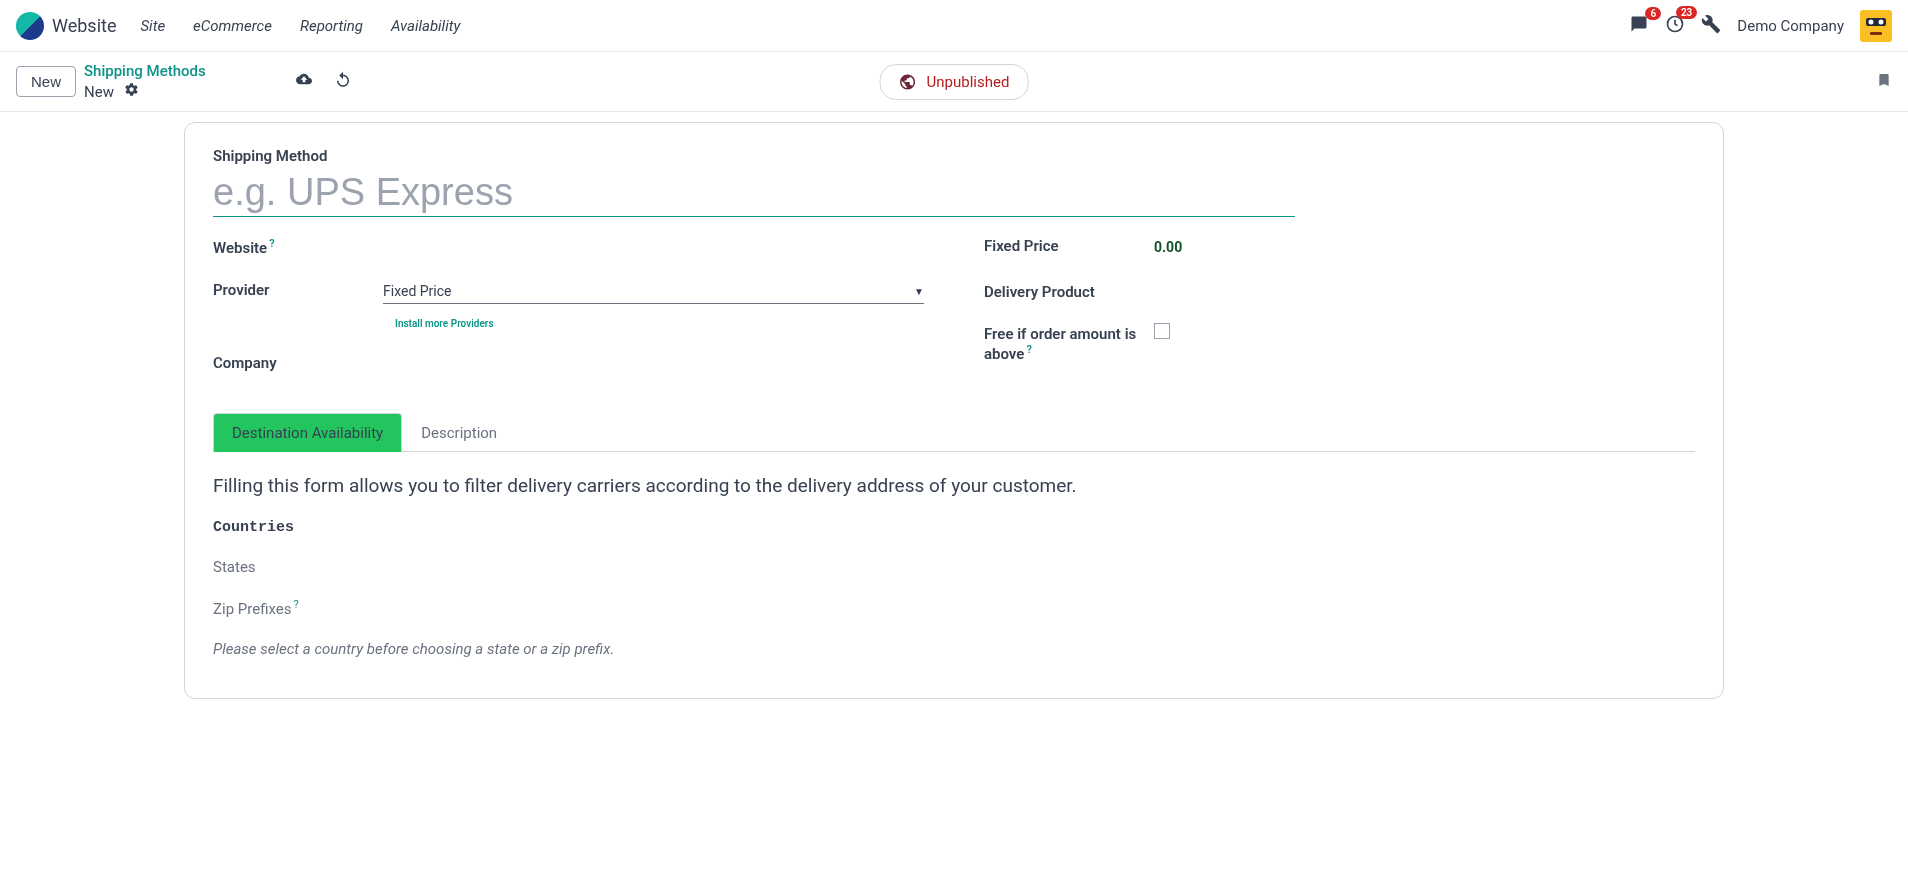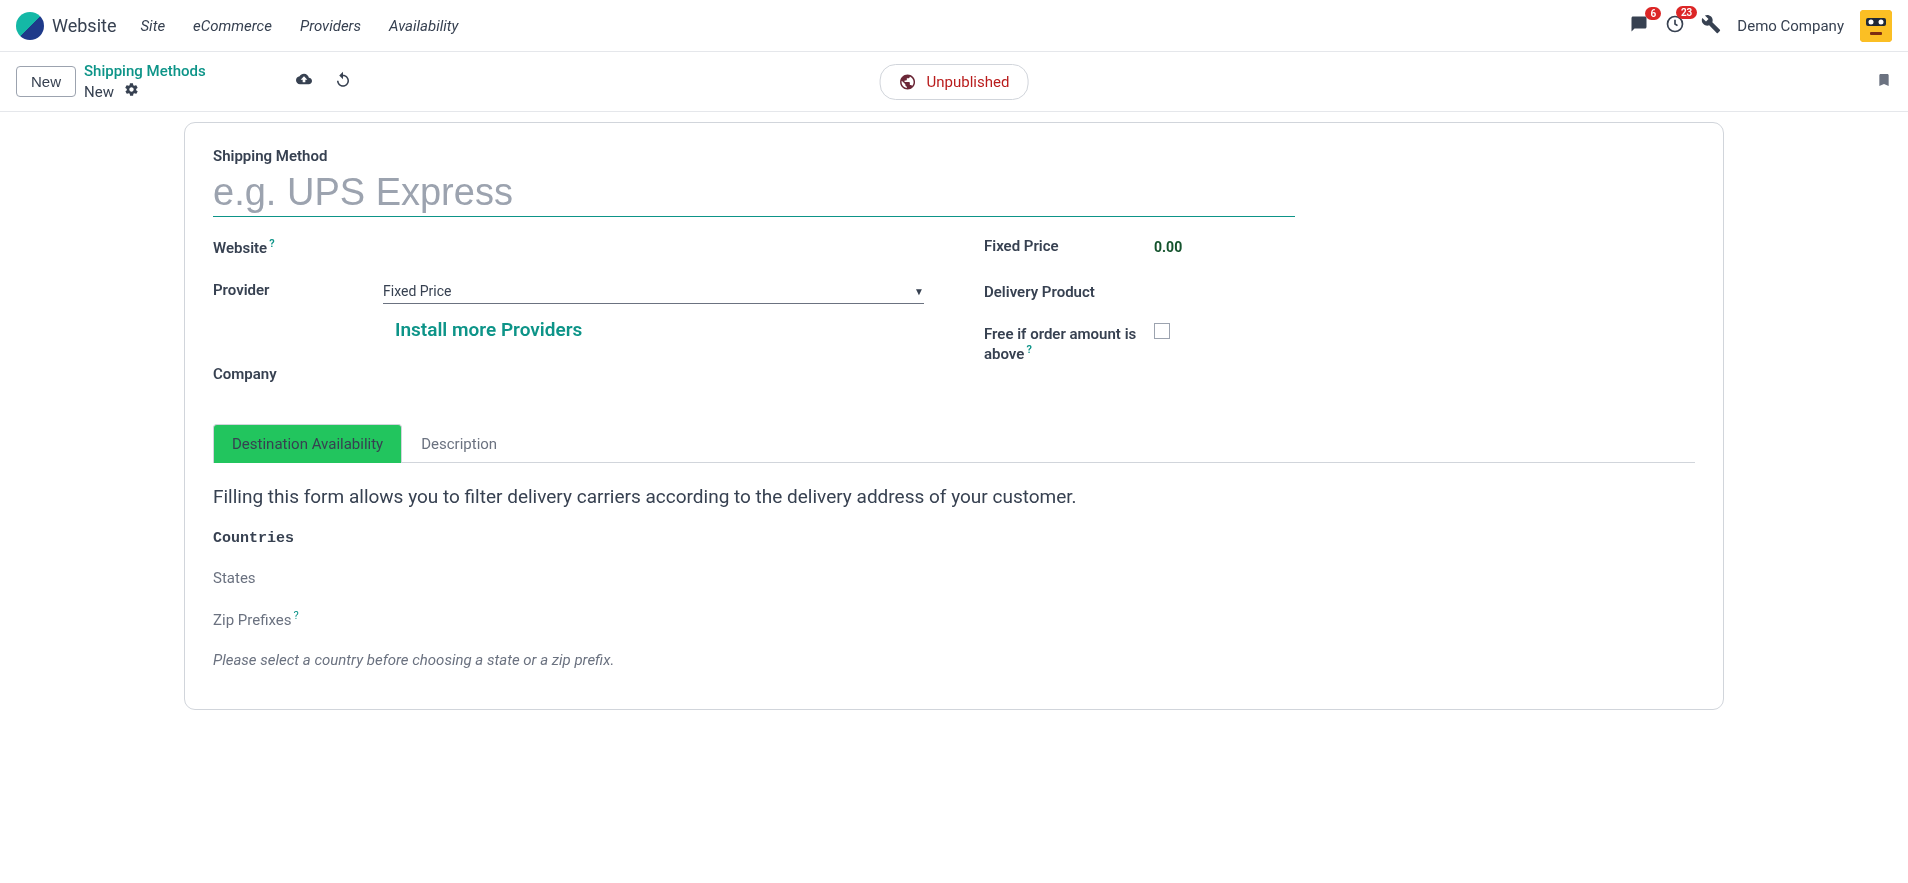--- a/index.html
+++ b/index.html
@@ -44,21 +44,21 @@
 .two-col { display: flex; gap: 60px; margin-top: 18px; }
 .col { flex: 1; }
 .row-field { display: flex; align-items: flex-start; margin-bottom: 22px; }
 .row-field .field-label { width: 170px; flex-shrink: 0; padding-top: 2px; }
 .row-value { flex: 1; }
 .help { color: #0d9488; font-size: 11px; vertical-align: super; margin-left: 2px; cursor: pointer; }
 
 .select-wrap { display: flex; align-items: center; border-bottom: 1px solid #6b7280; padding: 4px 0; cursor: pointer; }
 .select-value { flex: 1; color: #374151; }
 .caret { font-size: 10px; color: #374151; }
-.link-action { color: #0d9488; font-weight: 600; font-size: 19px; cursor: pointer; display: inline-block; margin-top: 14px; margin-left: 12px; }
+.link-action { color: #0d9488; font-weight: 600; font-size: 10px; cursor: pointer; display: inline-block; margin-top: 14px; margin-left: 12px; }
 
 .plain-value { color: #14532d; padding: 4px 0; font-weight: bold; }
 .checkbox { width: 16px; height: 16px; border: 1px solid #9ca3af; background: #fff; cursor: pointer; }
 
 .tabs { display: flex; margin-top: 18px; border-bottom: 1px solid #d1d5db; }
 .tab { padding: 10px 18px; border: 1px solid transparent; border-bottom: none; font-size: 15px; color: #6b7280; cursor: pointer; position: relative; top: 1px; }
 .tab.active { border-color: #d1d5db; background: #22c55e; color: #374151; border-radius: 4px 4px 0 0; }
 
 .tab-body { padding: 22px 0 0; }
 .info-text { color: #374151; font-size: 19px; margin-bottom: 22px; }
@@ -70,21 +70,21 @@
 <body>
 
 <div class="topnav">
   <div class="logo-wrap">
     <div class="logo"></div>
     <span class="app-name">Website</span>
   </div>
   <div class="nav-items">
     <span class="nav-item">Site</span>
     <span class="nav-item">eCommerce</span>
-    <span class="nav-item">Providers</span>
+    <span class="nav-item">Reporting</span>
     <span class="nav-item">Availability</span>
   </div>
   <div class="topnav-right">
     <span class="icon-btn">
       <svg width="20" height="18" viewBox="0 0 24 24" fill="#374151">
           <path d="M20 2H4c-1.1 0-2 .9-2 2v18l4-4h14c1.1 0 2-.9 2-2V4c0-1.1-.9-2-2-2z"></path>
         </svg>
       <span class="badge">6</span>
     </span>
     <span class="icon-btn">

